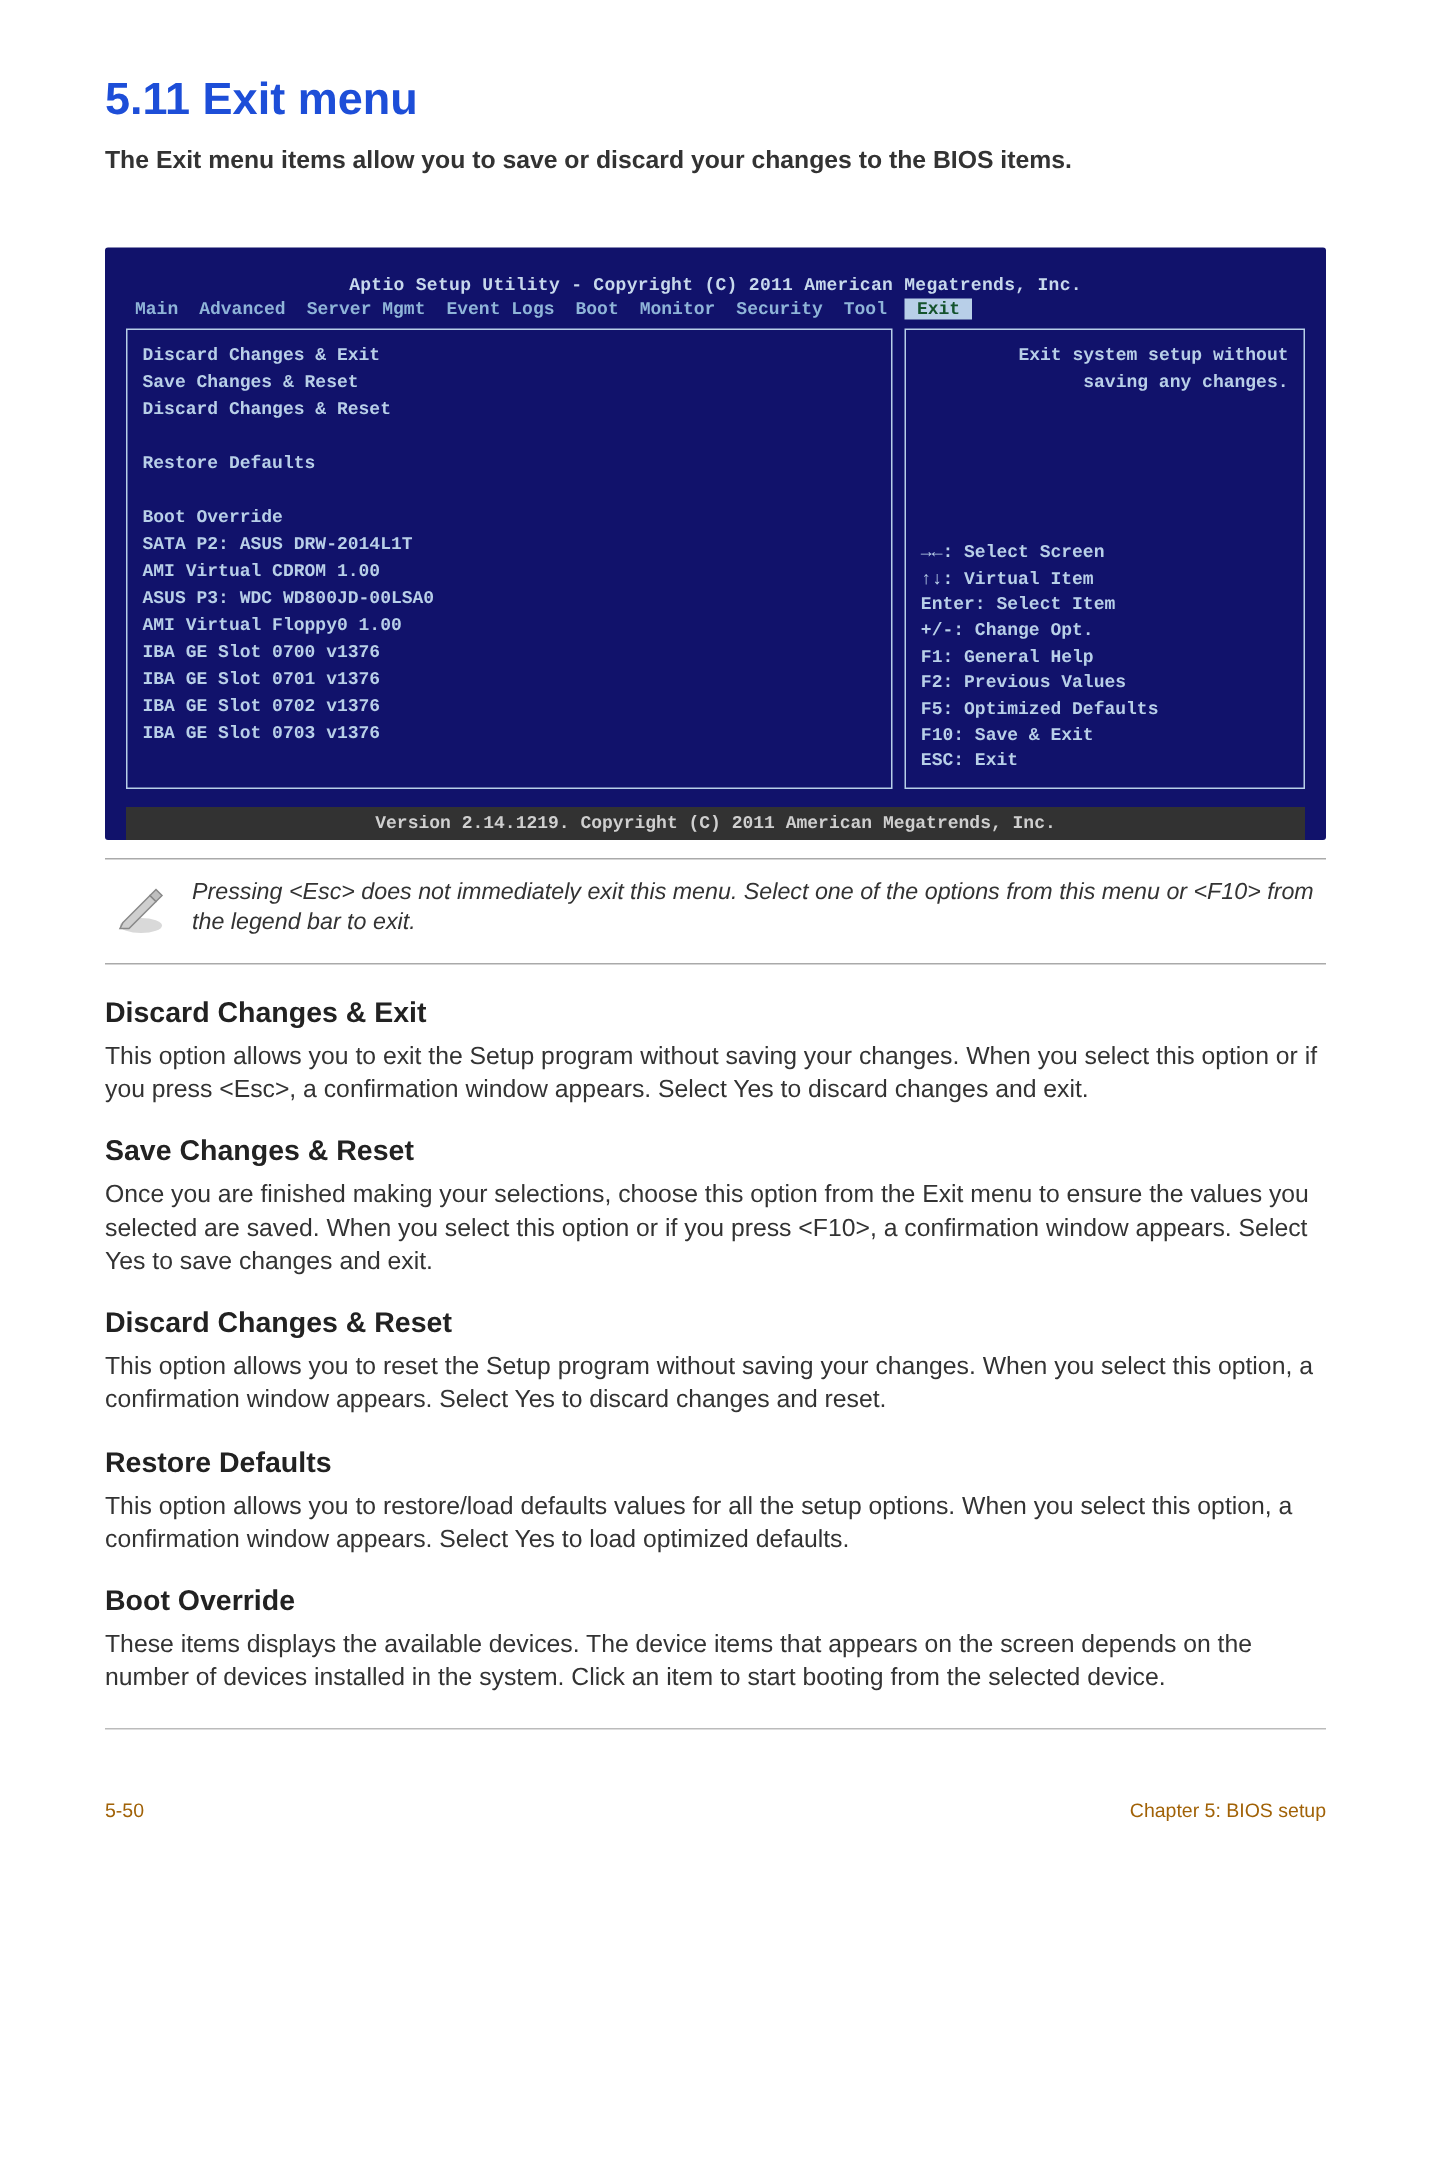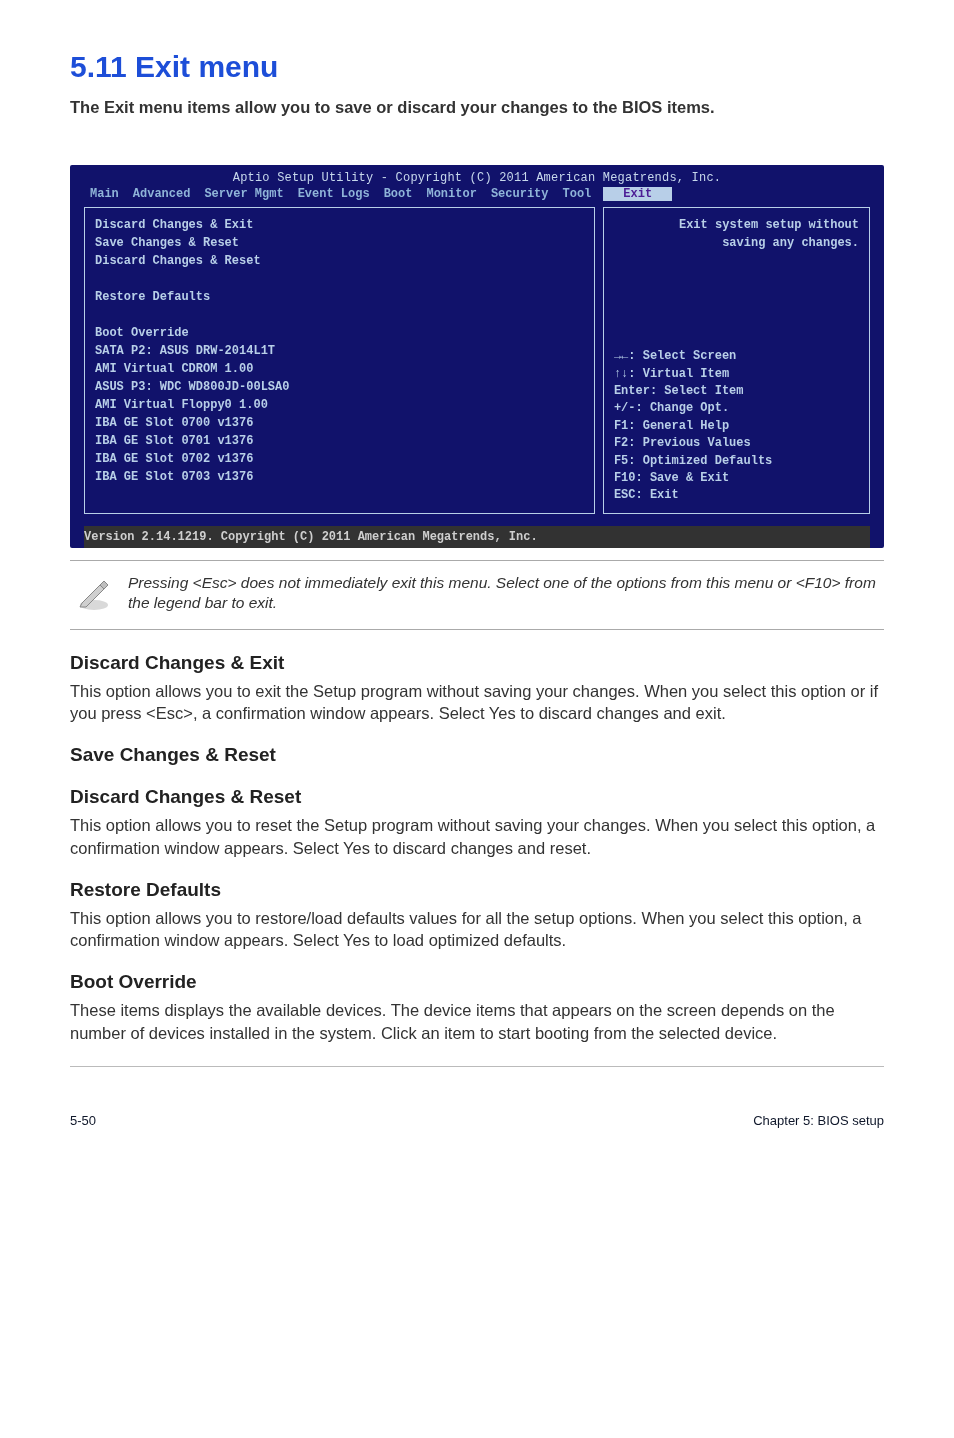--- a/index.html
+++ b/index.html
@@ -31,39 +31,39 @@
     color: #b8cfe8;
     font-family: "Courier New", monospace;
     font-size: 12px;
     border-radius: 2px;
     padding: 0;
     margin: 0 0 10px 0;
   }
   .bios-header {
     text-align: center;
     color: #c7d8ec;
-    padding: 6px 0 0 0;
-    font-weight: normal;
+    padding: 18px 0 0 0;
+    font-weight: bold;
     letter-spacing: 0.2px;
     margin-top: 47px;
   }
   .bios-tabs {
     display: flex;
     gap: 10px;
     padding: 2px 18px 6px 18px;
     color: #8fb4d8;
     font-weight: bold;
   }
   .bios-tabs span {
     padding: 0 2px;
   }
   .bios-tabs .active {
     background: #b8cfe8;
-    color: #4c1d95;
-    padding: 0 20px;
+    color: #14532d;
+    padding: 0 8px;
   }
   .bios-body {
     display: flex;
     padding: 0 14px 10px 14px;
     gap: 8px;
   }
   .bios-left, .bios-right {
     border: 1.5px solid #b8cfe8;
     border-top-width: 1.5px;
     padding: 8px 10px;
@@ -84,21 +84,21 @@
     text-align: right;
   }
   .bios-right-bottom {
     line-height: 1.45;
     margin-top: 96px;
   }
   .bold-line { font-weight: bold; }
   .bios-footer {
     background: #323232;
     color: #cfcfcf;
-    text-align: left;
+    text-align: center;
     font-weight: bold;
     padding: 4px 0;
     margin: 2px 14px 8px 14px;
     font-family: "Courier New", monospace;
     font-size: 12px;
   }
   .note-block {
     display: flex;
     align-items: flex-start;
     gap: 14px;
@@ -125,21 +125,21 @@
   p.body {
     font-size: 16.5px;
     color: #333;
     line-height: 1.35;
     margin: 0 0 4px 0;
   }
   .footer-row {
     display: flex;
     justify-content: space-between;
     font-size: 13px;
-    color: #0f172a;
+    color: #a16207;
     padding: 16px 70px 8px 70px;
     border-top: none;
   }
   .footer-line {
     border-top: 1px solid #bbb;
     margin: 22px 0 0 0;
   }
 </style>
 </head>
 <body>
@@ -208,20 +208,21 @@
         <path d="M26 12 L30 8 L34 12 L30 16 Z" fill="#bfbfbf" stroke="#888" stroke-width="1"></path>
       </svg>
     </span>
     <div class="note-text">Pressing &lt;Esc&gt; does not immediately exit this menu. Select one of the options from this menu or &lt;F10&gt; from the legend bar to exit.</div>
   </div>
 
   <h2 class="section">Discard Changes &amp; Exit</h2>
   <p class="body">This option allows you to exit the Setup program without saving your changes. When you select this option or if you press &lt;Esc&gt;, a confirmation window appears. Select Yes to discard changes and exit.</p>
 
   <h2 class="section">Save Changes &amp; Reset</h2>
+  <p class="body">Once you are finished making your selections, choose this option from the Exit menu to ensure the values you selected are saved. When you select this option or if you press &lt;F10&gt;, a confirmation window appears. Select Yes to save changes and exit.</p>
 
   <h2 class="section">Discard Changes &amp; Reset</h2>
   <p class="body">This option allows you to reset the Setup program without saving your changes. When you select this option, a confirmation window appears. Select Yes to discard changes and reset.</p>
 
   <h2 class="section">Restore Defaults</h2>
   <p class="body">This option allows you to restore/load defaults values for all the setup options. When you select this option, a confirmation window appears. Select Yes to load optimized defaults.</p>
 
   <h2 class="section">Boot Override</h2>
   <p class="body">These items displays the available devices. The device items that appears on the screen depends on the number of devices installed in the system. Click an item to start booting from the selected device.</p>
 

